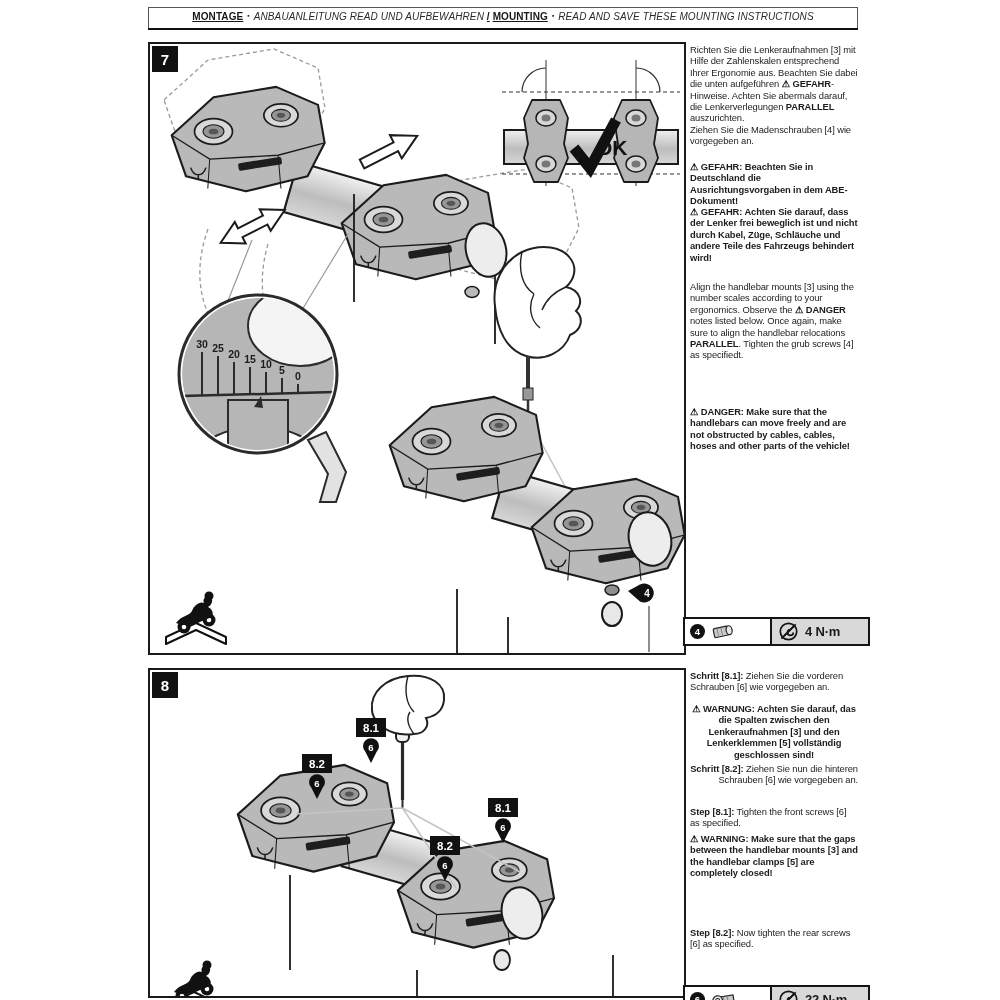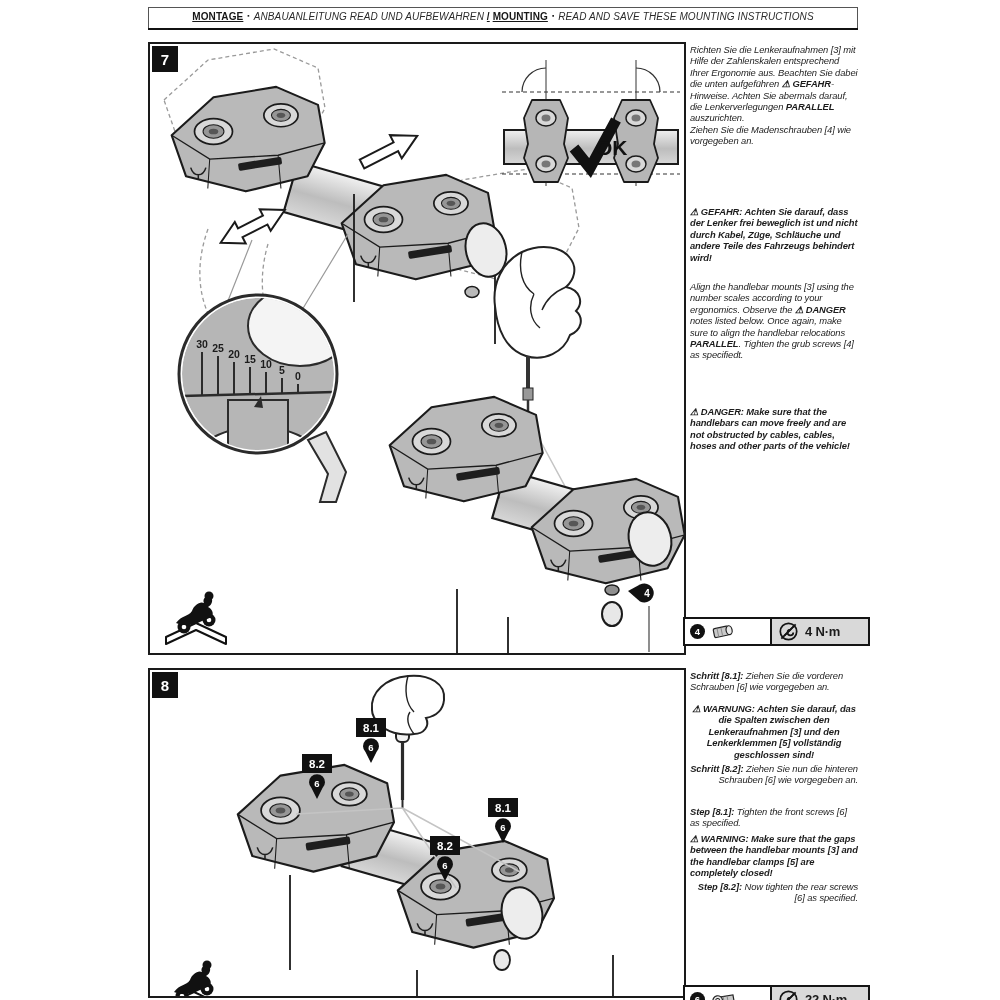--- a/index.html
+++ b/index.html
@@ -17,21 +17,21 @@
   .hdr-rule{position:absolute;left:148px;top:28px;width:710px;border-top:2px solid #111;}
 
   
   .panel{position:absolute;border:2px solid #1a1a1a;background:#fff;box-sizing:border-box;}
   .panel svg{position:absolute;left:0;top:0;}
   .badge{position:absolute;width:26px;height:26px;background:#111;color:#fff;font-weight:700;
          font-size:15px;display:flex;align-items:center;justify-content:center;}
 
   
   .col-block{position:absolute;left:690px;width:168px;}
-  .rt{font-size:9.4px;line-height:11.4px;letter-spacing:-.1px;color:#1c1c1c;font-style:italic;}
+  .rt{font-size:9.4px;line-height:11.4px;letter-spacing:-.1px;color:#1c1c1c;}
   .rt .b{font-weight:700;}
 
   
   .trow{position:absolute;display:flex;}
   .tcell{height:29px;box-sizing:border-box;border:2px solid #141414;display:flex;align-items:center;}
   .tleft{width:89px;background:#fff;padding:0 5px;gap:5px;}
   .tright{width:100px;background:#d9d9d9;margin-left:-2px;padding:0 6px;gap:6px;
           font-weight:700;font-size:13px;letter-spacing:-.2px;}
   .refdot{width:15px;height:15px;border-radius:50%;background:#111;color:#fff;font-size:9.5px;
           font-weight:700;display:flex;align-items:center;justify-content:center;flex:0 0 auto;}
@@ -195,20 +195,21 @@
           <text x="497" y="552.5" font-size="10" font-weight="700" fill="#fff" text-anchor="middle">4</text>
         </g>
       </g>
 
       <use href="#rider1" transform="translate(12,543)"></use>
     </svg>
     <div class="badge" style="left:2px;top:2px;">7</div>
   </div>
 
   <div class="col-block rt" style="top:44px;"><span>Richten Sie die Lenkeraufnahmen [3] mit Hilfe der Zahlenskalen entsprechend Ihrer Ergonomie aus. Beachten Sie dabei die unten aufgeführen </span><span class="b">⚠ GEFAHR</span><span>-Hinweise. Achten Sie abermals darauf, die Lenkerverlegungen </span><span class="b">PARALLEL</span><span> auszurichten.</span><br><span>Ziehen Sie die Madenschrauben [4] wie vorgegeben an.</span></div>
+  <div class="col-block rt" style="top:161px;"><span class="b">⚠ GEFAHR: Beachten Sie in Deutschland die Ausrichtungsvorgaben in dem ABE-Dokument!</span></div>
   <div class="col-block rt" style="top:206px;"><span class="b">⚠ GEFAHR: Achten Sie darauf, dass der Lenker frei beweglich ist und nicht durch Kabel, Züge, Schläuche und andere Teile des Fahrzeugs behindert wird!</span></div>
   <div class="col-block rt" style="top:281px;"><span>Align the handlebar mounts [3] using the number scales according to your ergonomics. Observe the </span><span class="b">⚠ DANGER</span><span> notes listed below. Once again, make sure to align the handlebar relocations </span><span class="b">PARALLEL</span><span>. Tighten the grub screws [4] as specifiedt.</span></div>
   <div class="col-block rt" style="top:406px;"><span class="b">⚠ DANGER: Make sure that the handlebars can move freely and are not obstructed by cables, cables, hoses and other parts of the vehicle!</span></div>
 
   <div class="trow" style="left:683px;top:617px;">
     <div class="tcell tleft">
       <div class="refdot">4</div>
       <svg width="26" height="16" viewBox="0 0 26 16">
         <g transform="translate(3,5) rotate(-12)">
           <rect x="0" y="0" width="15" height="9" rx="1.5" fill="#c9c9c9" stroke="#222" stroke-width="1.2"></rect>
@@ -316,21 +317,21 @@
       <use href="#r2" transform="translate(10,286)"></use>
     </svg>
     <div class="badge" style="left:2px;top:2px;">8</div>
   </div>
 
   <div class="col-block rt" style="top:670px;"><span class="b">Schritt [8.1]:</span><span> Ziehen Sie die vorderen Schrauben [6] wie vorgegeben an.</span></div>
   <div class="col-block rt" style="top:703px;text-align:center;"><span class="b">⚠ WARNUNG: Achten Sie darauf, das die Spalten zwischen den Lenkeraufnahmen [3] und den Lenkerklemmen [5] vollständig geschlossen sind!</span></div>
   <div class="col-block rt" style="top:763px;text-align:right;"><span class="b">Schritt [8.2]:</span><span> Ziehen Sie nun die hinteren Schrauben [6] wie vorgegeben an.</span></div>
   <div class="col-block rt" style="top:806px;"><span class="b">Step [8.1]:</span><span> Tighten the front screws [6] as specified.</span></div>
   <div class="col-block rt" style="top:833px;"><span class="b">⚠ WARNING: Make sure that the gaps between the handlebar mounts [3] and the handlebar clamps [5] are completely closed!</span></div>
-  <div class="col-block rt" style="top:881px;text-align:right;"><span class="b">Step [8.2]:</span><span> Now tighten the rear screws [6] as specified.</span></div>
+  <div class="col-block rt" style="top:927px;"><span class="b">Step [8.2]:</span><span> Now tighten the rear screws [6] as specified.</span></div>
 
   <div class="trow" style="left:683px;top:985px;">
     <div class="tcell tleft">
       <div class="refdot">6</div>
       <svg width="28" height="18" viewBox="0 0 28 18">
         <g transform="translate(2,6) rotate(-10)">
           <rect x="8" y="1.5" width="13" height="6" fill="#c9c9c9" stroke="#222" stroke-width="1.2"></rect>
           <line x1="11" y1="1.5" x2="11" y2="7.5" stroke="#888" stroke-width="1"></line>
           <line x1="15" y1="1.5" x2="15" y2="7.5" stroke="#888" stroke-width="1"></line>
           <circle cx="5" cy="4.5" r="4.8" fill="#e9e9e9" stroke="#222" stroke-width="1.2"></circle>

